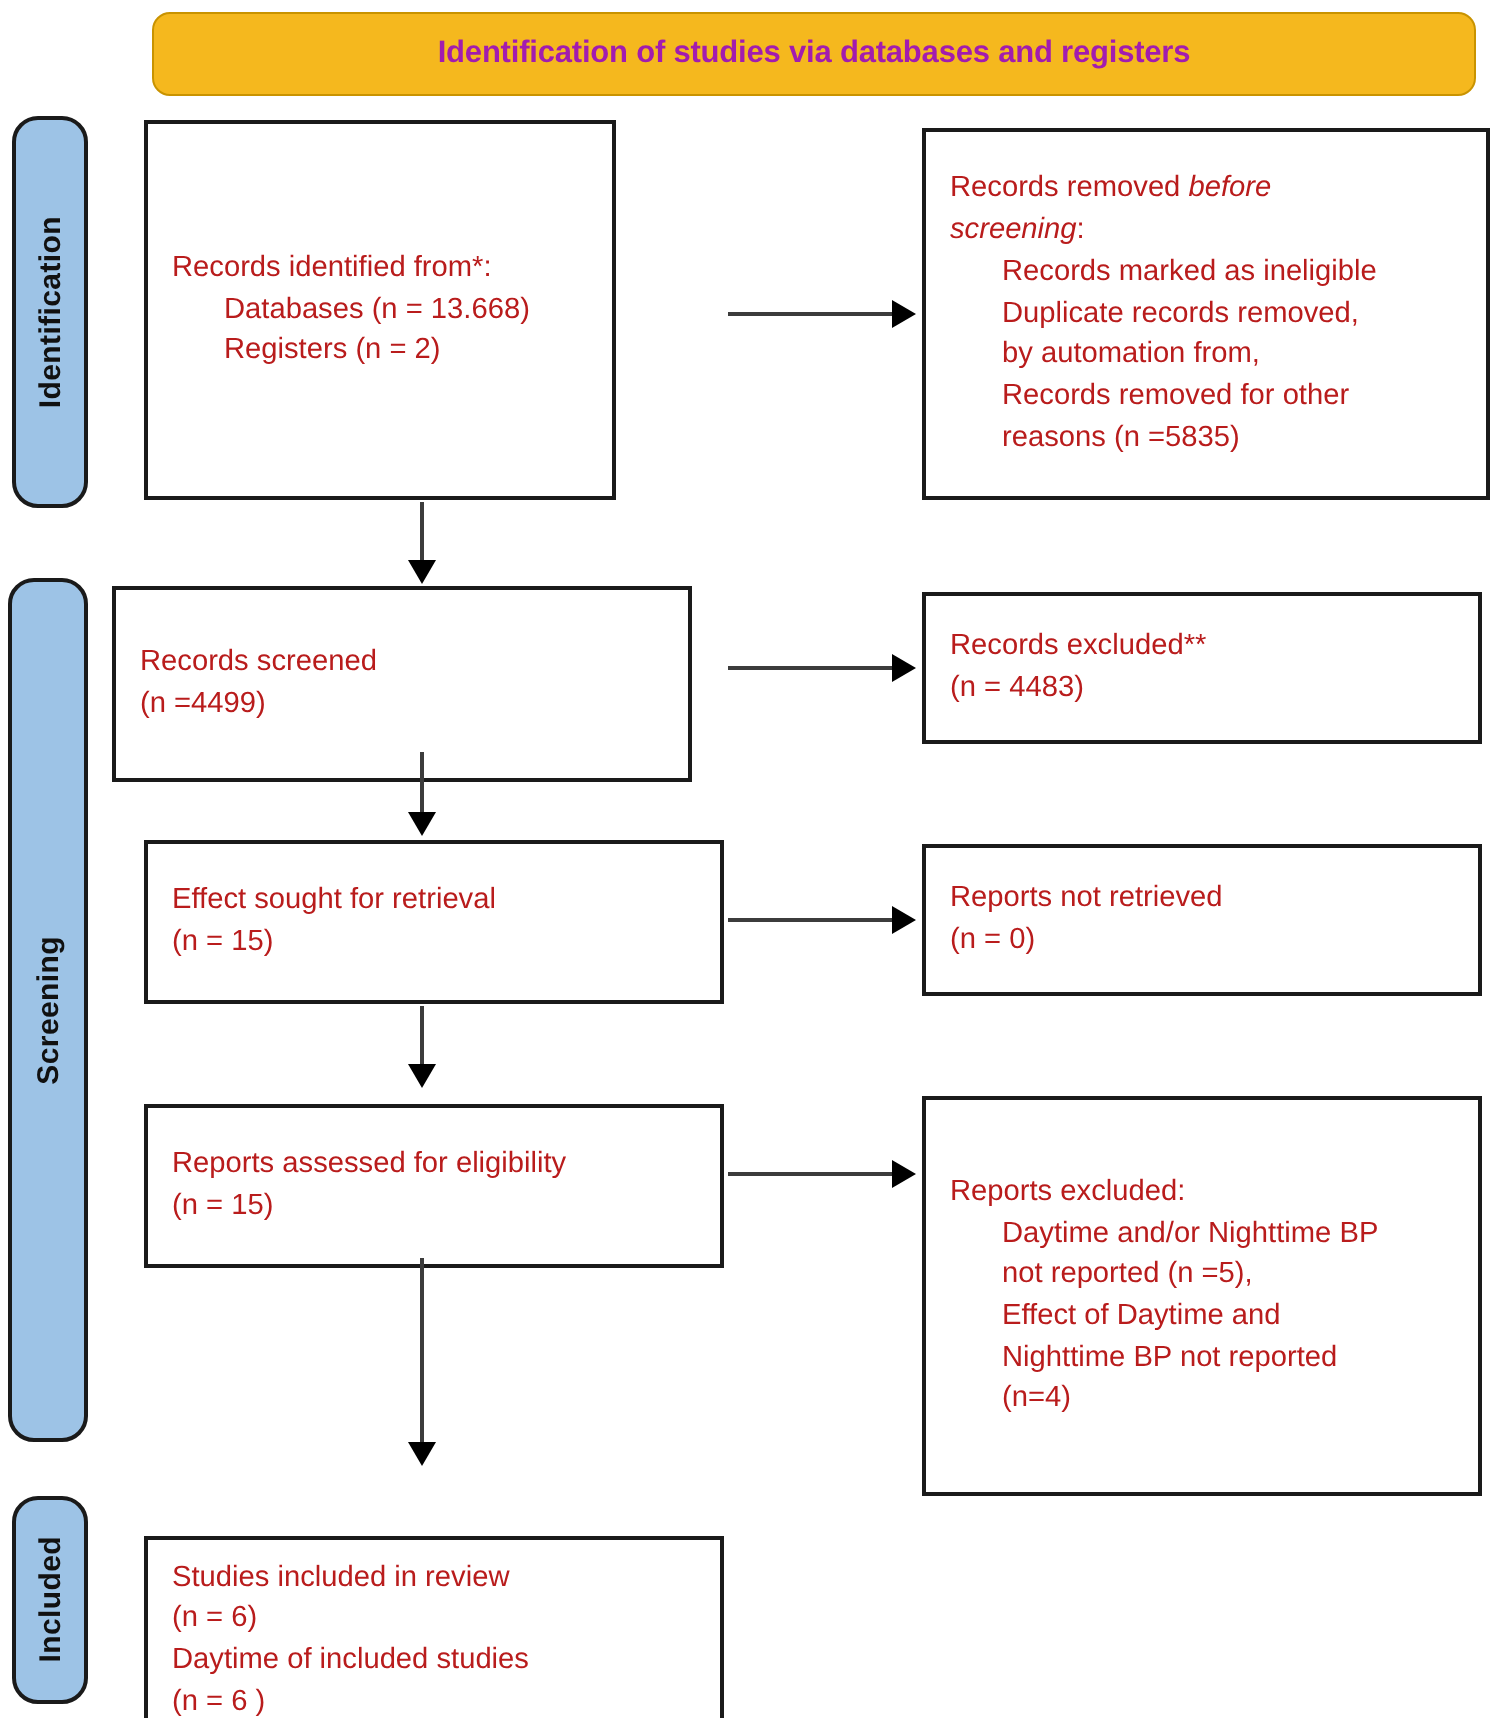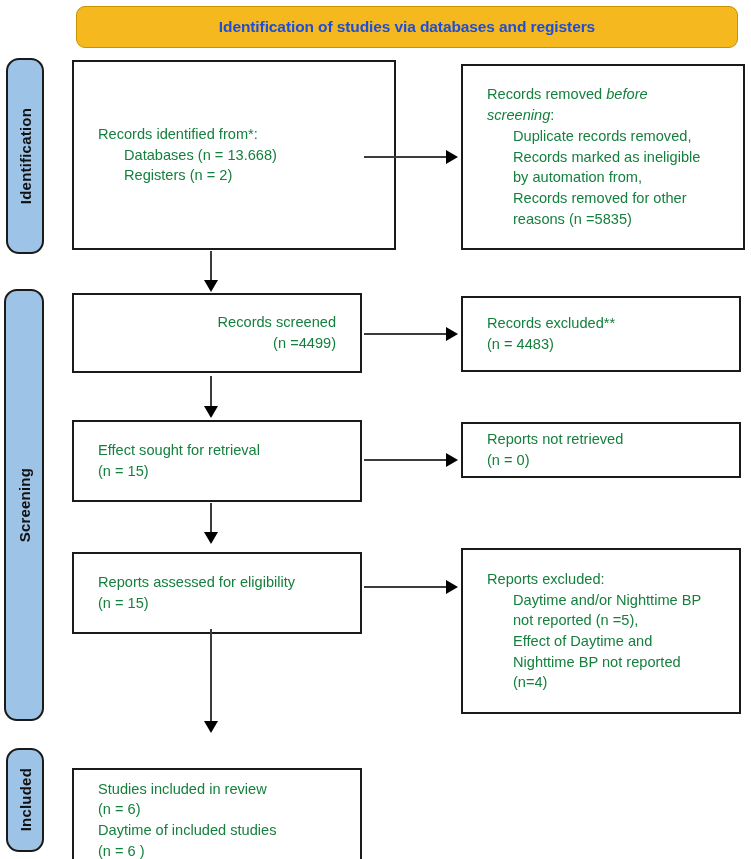--- a/index.html
+++ b/index.html
@@ -31,21 +31,21 @@
     border-radius: 9px;
     display: flex;
     align-items: center;
     justify-content: center;
     box-sizing: border-box;
   }
   .title-banner .title-text {
     font-size: 15.5px;
     font-weight: bold;
     letter-spacing: -0.1px;
-    color: #1d4ed8;
+    color: #a21caf;
     white-space: nowrap;
   }
 
   
   .stage-band {
     position: absolute;
     background: #9DC3E6;
     border: 2.2px solid #1a1a1a;
     border-radius: 13px;
     box-sizing: border-box;
@@ -71,40 +71,40 @@
     position: absolute;
     background: #ffffff;
     border: 2.4px solid #1a1a1a;
     box-sizing: border-box;
     padding: 0;
     display: flex;
     flex-direction: column;
     justify-content: center;
   }
   .flow-box .box-body {
-    padding: 0 24px;
+    padding: 0 12px;
     font-size: 14.6px;
     line-height: 1.42;
-    color: #15803d;
+    color: #b91c1c;
   }
   .flow-box .box-body .ln { white-space: nowrap; display: block; }
   .flow-box .box-body .ln.ind { padding-left: 26px; }
   .it { font-style: italic; }
 
   
-  #box-identified        { left: 72px; top: 60px;  width: 324px; height: 190px; }
-  #box-screened          { left: 72px; top: 293px; width: 290px; height: 80px; text-align: right;  }
+  #box-identified        { left: 72px; top: 60px;  width: 236px; height: 190px; }
+  #box-screened          { left: 56px; top: 293px; width: 290px; height: 98px;  }
   #box-sought            { left: 72px; top: 420px; width: 290px; height: 82px;  }
   #box-assessed          { left: 72px; top: 552px; width: 290px; height: 82px;  }
   #box-included          { left: 72px; top: 768px; width: 290px; height: 104px; }
   
   #box-removed           { left: 461px; top: 64px;  width: 284px; height: 186px; }
   #box-excluded-records  { left: 461px; top: 296px; width: 280px; height: 76px;  }
-  #box-not-retrieved     { left: 461px; top: 422px; width: 280px; height: 56px;  }
-  #box-excluded-reports  { left: 461px; top: 548px; width: 280px; height: 166px; }
+  #box-not-retrieved     { left: 461px; top: 422px; width: 280px; height: 76px;  }
+  #box-excluded-reports  { left: 461px; top: 548px; width: 280px; height: 200px; }
   .conn-line-h {
     position: absolute;
     height: 2.2px;
     background: #3c3c3c;
   }
   .conn-line-v {
     position: absolute;
     width: 2.2px;
     background: #3c3c3c;
   }
@@ -147,22 +147,22 @@
       <span class="ln">Records identified from*:</span>
       <span class="ln ind">Databases (n = 13.668)</span>
       <span class="ln ind">Registers (n = 2)</span>
     </div>
   </div>
 
   <div class="flow-box" id="box-removed">
     <div class="box-body">
       <span class="ln"><span>Records removed </span><span class="it">before</span></span>
       <span class="ln"><span class="it">screening</span><span>:</span></span>
+      <span class="ln ind">Records marked as ineligible</span>
       <span class="ln ind">Duplicate records removed,</span>
-      <span class="ln ind">Records marked as ineligible</span>
       <span class="ln ind">by automation from,</span>
       <span class="ln ind">Records removed for other</span>
       <span class="ln ind">reasons (n =5835)</span>
     </div>
   </div>
 
   <div class="conn-line-h" style="left:364px; top:156px; width:84px;"></div>
   <div class="arrow-right" style="left:446px; top:150px;"></div>
 
   <div class="conn-line-v" style="left:210px; top:251px; height:31px;"></div>

